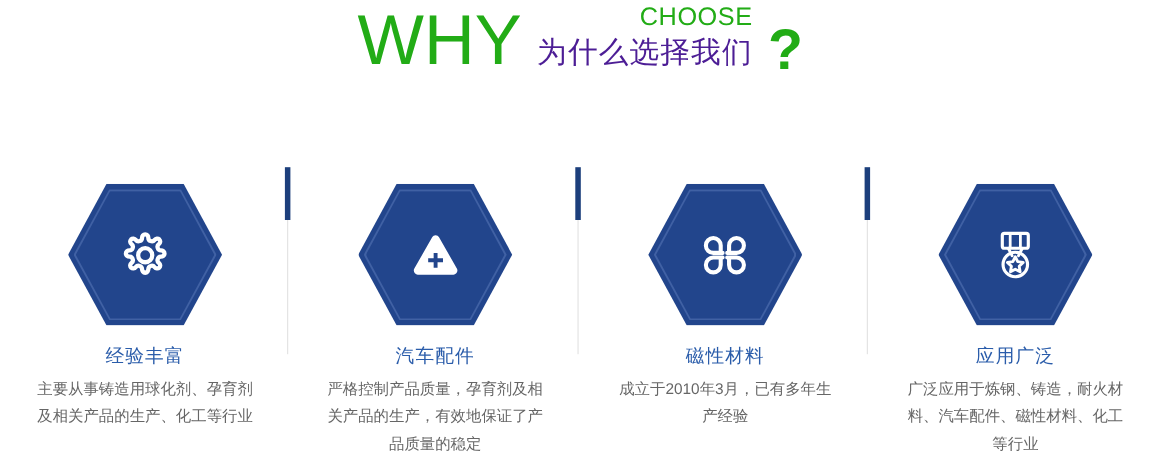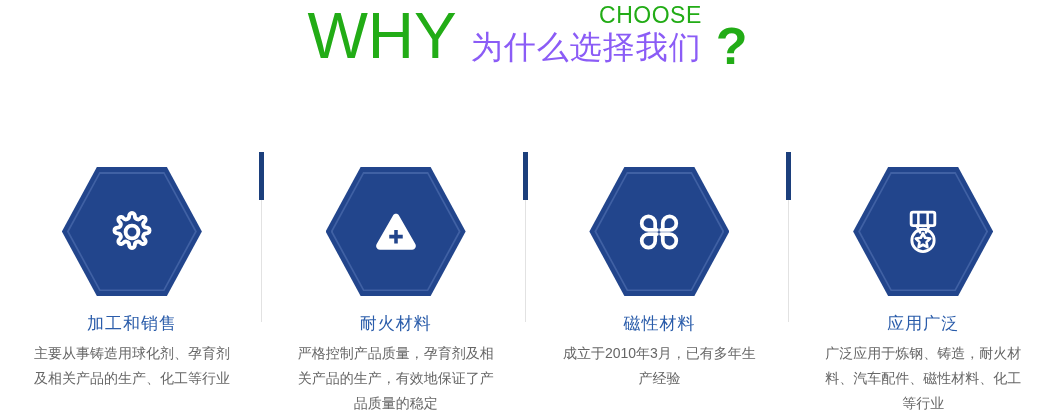--- a/index.html
+++ b/index.html
@@ -56,23 +56,23 @@
 
   .heading-choose {
     font-size: 23px;
     line-height: 26px;
     color: #22ac16;
     letter-spacing: 0.5px;
     font-weight: 400;
   }
 
   .heading-cn {
-    font-size: 32px;
+    font-size: 27px;
     line-height: 34px;
-    color: #8b5cf6;
+    color: #4c1d95;
     letter-spacing: 1px;
     font-weight: 400;
     margin-top: 2px;
   }
 
   .heading-qmark {
     font-size: 52px;
     line-height: 72px;
     color: #22ac16;
     font-weight: 700;
@@ -216,41 +216,41 @@
         <div class="hex-inner-fill"></div>
         <div class="hex-icon">
           <svg viewBox="0 0 64 64" xmlns="http://www.w3.org/2000/svg">
             <g fill="none" stroke="#ffffff" stroke-width="4.6" stroke-linejoin="round" stroke-linecap="round">
               <path d="M32 9.5c2.1 0 3.4 1.9 3.4 3.9 0 1.6 1 2.9 2.5 3.4 1.6.6 3.3 0 4.3-1.3 1.2-1.6 3.5-1.9 5-.5 1.5 1.5 1.2 3.8-.4 5-1.3 1-1.9 2.7-1.3 4.3.5 1.5 1.8 2.5 3.4 2.5 2 0 3.9 1.3 3.9 3.4s-1.9 3.4-3.9 3.4c-1.6 0-2.9 1-3.4 2.5-.6 1.6 0 3.3 1.3 4.3 1.6 1.2 1.9 3.5.4 5-1.5 1.4-3.8 1.1-5-.5-1-1.3-2.7-1.9-4.3-1.3-1.5.5-2.5 1.8-2.5 3.4 0 2-1.3 3.9-3.4 3.9s-3.4-1.9-3.4-3.9c0-1.6-1-2.9-2.5-3.4-1.6-.6-3.3 0-4.3 1.3-1.2 1.6-3.5 1.9-5 .5-1.5-1.5-1.2-3.8.4-5 1.3-1 1.9-2.7 1.3-4.3-.5-1.5-1.8-2.5-3.4-2.5-2 0-3.9-1.3-3.9-3.4s1.9-3.4 3.9-3.4c1.6 0 2.9-1 3.4-2.5.6-1.6 0-3.3-1.3-4.3-1.6-1.2-1.9-3.5-.4-5 1.5-1.4 3.8-1.1 5 .5 1 1.3 2.7 1.9 4.3 1.3 1.5-.5 2.5-1.8 2.5-3.4 0-2 1.3-3.9 3.4-3.9z"></path>
               <circle cx="32" cy="32" r="7.6"></circle>
             </g>
           </svg>
         </div>
       </div>
-      <div class="feature-title">加工和销售</div>
+      <div class="feature-title">经验丰富</div>
       <div class="feature-desc">主要从事铸造用球化剂、孕育剂及相关产品的生产、化工等行业</div>
       <div class="divider">
         <div class="cap"></div>
         <div class="rail"></div>
       </div>
     </div>
 
     <div class="feature">
       <div class="hex-wrap">
         <div class="hex"></div>
         <div class="hex-inner-edge"></div>
         <div class="hex-inner-fill"></div>
         <div class="hex-icon">
           <svg viewBox="0 0 64 64" xmlns="http://www.w3.org/2000/svg">
             <path d="M32 10.5c1.6 0 2.9.8 3.7 2.2l19.2 33.6c1.7 3 -.4 6.7 -3.7 6.7H12.8c-3.3 0 -5.4 -3.7 -3.7 -6.7L28.3 12.7c.8 -1.4 2.1 -2.2 3.7 -2.2z" fill="#ffffff"></path>
             <path d="M32 29.5v16 M24 37.5h16" stroke="#22458c" stroke-width="4.2" stroke-linecap="butt" fill="none"></path>
           </svg>
         </div>
       </div>
-      <div class="feature-title">耐火材料</div>
+      <div class="feature-title">汽车配件</div>
       <div class="feature-desc">严格控制产品质量，孕育剂及相关产品的生产，有效地保证了产品质量的稳定</div>
       <div class="divider">
         <div class="cap"></div>
         <div class="rail"></div>
       </div>
     </div>
 
     <div class="feature">
       <div class="hex-wrap">
         <div class="hex"></div>

